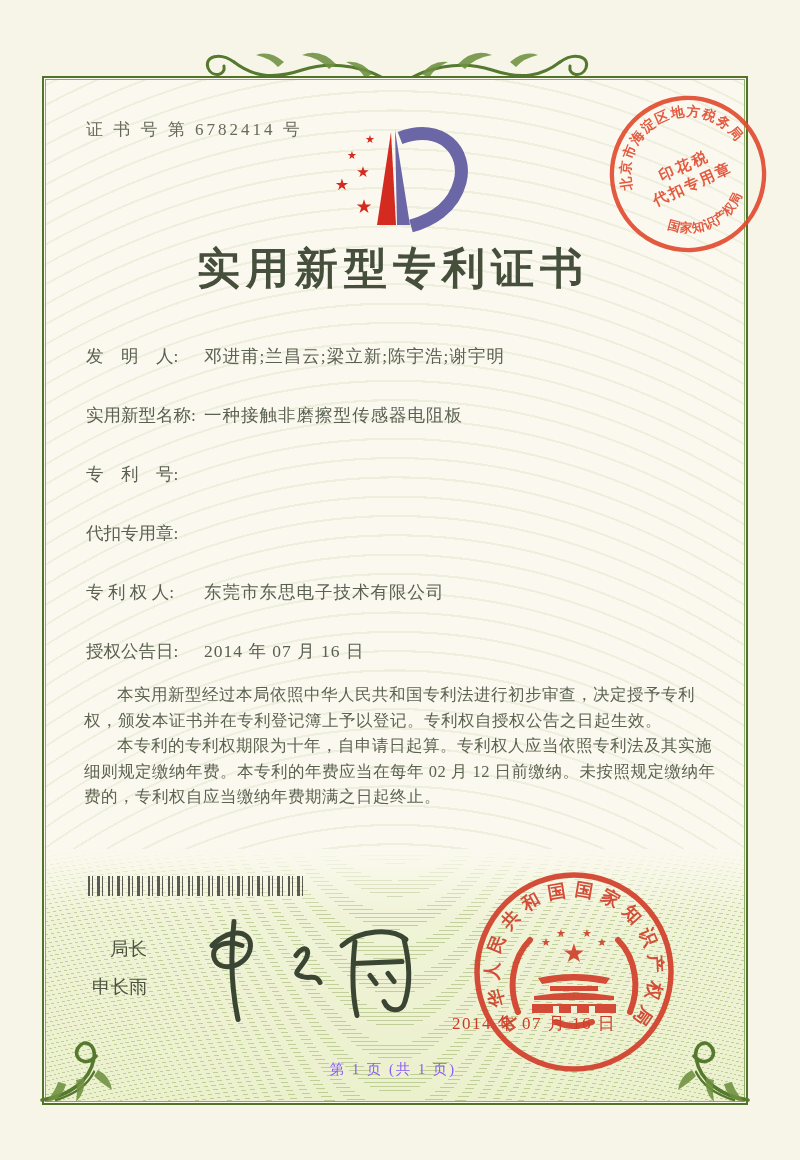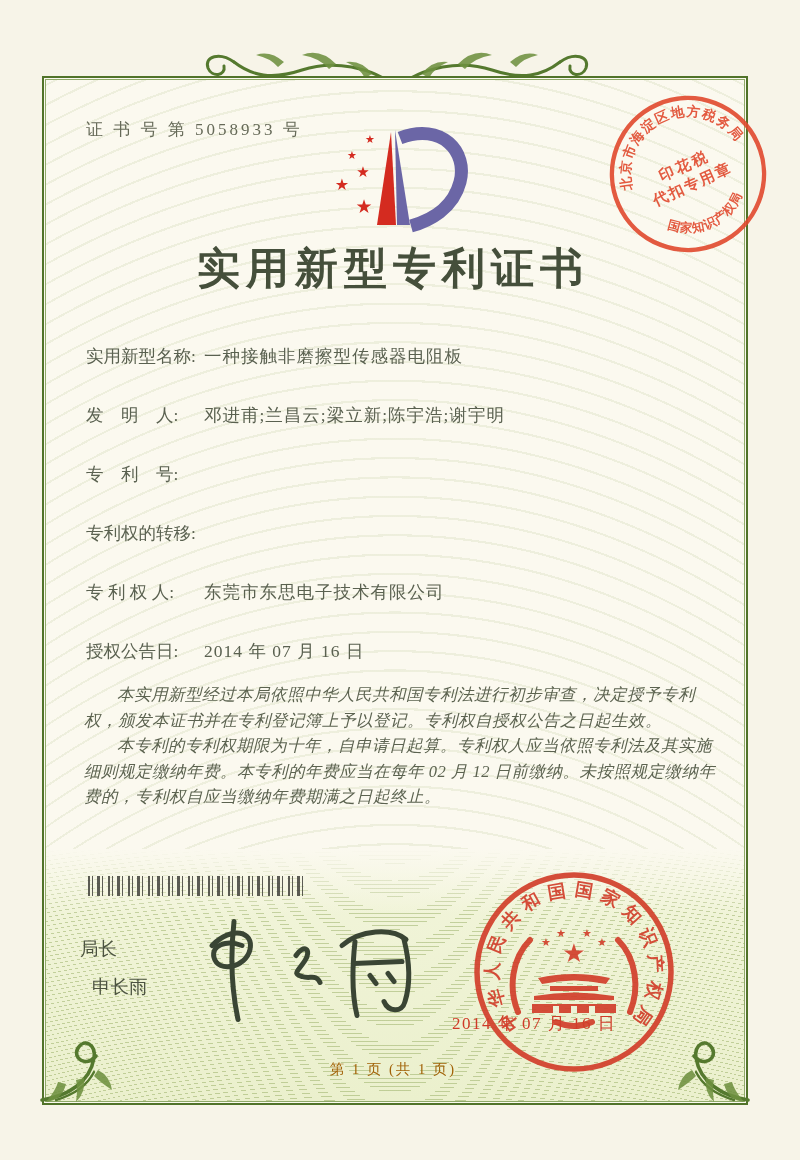--- a/index.html
+++ b/index.html
@@ -35,39 +35,39 @@
   .cert-no{position:absolute;left:86px;top:118px;font-size:17px;letter-spacing:3px;color:#666a58;}
   .logo{position:absolute;left:330px;top:122px;width:152px;height:116px;}
   .title{
     position:absolute;left:42px;top:240px;width:702px;text-align:center;
     font-size:43px;font-weight:bold;letter-spacing:6px;color:#454f3b;
   }
   .fields{position:absolute;left:86px;top:344px;width:620px;}
   .field-row{display:flex;align-items:flex-start;margin-bottom:35px;font-size:17.5px;line-height:24px;color:#5a6150;}
   .field-label{flex:0 0 118px;white-space:nowrap;}
   .field-value{flex:1;letter-spacing:1px;}
-  .paragraphs{position:absolute;left:84px;top:682px;width:636px;font-size:16.5px;color:#5c6350;font-style:italic;}
+  .paragraphs{position:absolute;left:84px;top:682px;width:636px;font-size:16.5px;color:#5c6350;}
   .paragraphs p{margin:0;text-indent:2em;line-height:1.55;letter-spacing:0.5px;}
   .barcode{
     position:absolute;left:88px;top:876px;width:216px;height:20px;opacity:.82;
     background:repeating-linear-gradient(90deg,
       #3a3a34 0 2px,transparent 2px 4px,
       #3a3a34 4px 5px,transparent 5px 9px,
       #3a3a34 9px 12px,transparent 12px 14px,
       #3a3a34 14px 15px,transparent 15px 20px);
   }
-  .signer-title{position:absolute;left:80px;top:936px;font-size:18.5px;color:#4c5341;font-family:"Liberation Sans","DejaVu Sans",sans-serif;}
+  .signer-title{position:absolute;left:110px;top:936px;font-size:18.5px;color:#4c5341;font-family:"Liberation Sans","DejaVu Sans",sans-serif;}
   .signer-name{position:absolute;left:92px;top:974px;font-size:18.5px;color:#4c5341;font-family:"Liberation Sans","DejaVu Sans",sans-serif;}
   .signature{position:absolute;left:192px;top:902px;width:250px;height:128px;}
   .seal-date{position:absolute;left:452px;top:1012px;font-size:17px;color:#cf3a27;letter-spacing:1.5px;z-index:1;}
   .seal{position:absolute;left:468px;top:866px;width:212px;height:212px;z-index:2;opacity:.92;}
   .tax-stamp{position:absolute;left:602px;top:88px;width:172px;height:172px;transform:rotate(-24deg);opacity:.9;}
   .footer-page{
     position:absolute;left:42px;top:1060px;width:702px;text-align:center;
-    font-size:14.5px;letter-spacing:2px;color:#a16207;
+    font-size:14.5px;letter-spacing:2px;color:#8b5cf6;
   }
 </style>
 </head>
 <body>
 
 <svg class="flourish-top" viewBox="0 0 478 76">
   <g stroke="#55792e" fill="none" stroke-width="3" stroke-linecap="round">
     <path d="M239,52 C264,30 304,24 334,34 C364,44 384,40 402,26"></path>
     <path d="M402,26 C416,16 432,20 428,32 C424,42 410,40 412,30"></path>
     <path d="M252,50 C282,60 316,58 338,48" stroke-width="2"></path>
@@ -109,51 +109,51 @@
     <path d="M6,88 C32,84 54,70 58,46 C60,32 48,26 42,36 C36,46 50,56 60,44"></path>
     <path d="M20,88 C40,82 52,72 58,60" stroke-width="2.4"></path>
   </g>
   <g fill="#6f9140" opacity="0.88">
     <path d="M30,72 q-4,16 -20,18 q10,-12 12,-20 z"></path>
     <path d="M48,66 q2,14 -8,24 q2,-14 0,-22 z"></path>
     <path d="M62,58 q12,6 14,20 q-12,-8 -18,-14 z"></path>
   </g>
 </svg>
 
-<div class="cert-no">证 书 号 第 5058933 号</div>
+<div class="cert-no">证 书 号 第 6782414 号</div>
 
 <svg class="logo" viewBox="0 0 152 116">
   <polygon points="61,10 66,103 47,103" fill="#d42b20"></polygon>
   <polygon points="65,8 80,103 67,103" fill="#6b66a6"></polygon>
   <path d="M70,16 C112,0 138,30 130,60 C123,87 99,99 81,104" stroke="#6b66a6" stroke-width="13" fill="none"></path>
   <g fill="#d42b20" font-family="'DejaVu Sans',sans-serif" text-anchor="middle">
     <text x="40" y="21" font-size="11">★</text>
     <text x="22" y="37" font-size="11">★</text>
     <text x="33" y="55" font-size="15">★</text>
     <text x="12" y="68" font-size="16">★</text>
     <text x="34" y="91" font-size="19">★</text>
   </g>
 </svg>
 
 <div class="title">实用新型专利证书</div>
 
 <div class="fields">
   <div class="field-row">
+    <span class="field-label">发　明　人:</span>
+    <span class="field-value">邓进甫;兰昌云;梁立新;陈宇浩;谢宇明</span>
+  </div>
+  <div class="field-row">
     <span class="field-label">实用新型名称:</span>
     <span class="field-value">一种接触非磨擦型传感器电阻板</span>
   </div>
   <div class="field-row">
-    <span class="field-label">发　明　人:</span>
-    <span class="field-value">邓进甫;兰昌云;梁立新;陈宇浩;谢宇明</span>
-  </div>
-  <div class="field-row">
     <span class="field-label">专　利　号:</span>
   </div>
   <div class="field-row">
-    <span class="field-label">专利权的转移:</span>
+    <span class="field-label">代扣专用章:</span>
   </div>
   <div class="field-row">
     <span class="field-label">专 利 权 人:</span>
     <span class="field-value">东莞市东思电子技术有限公司</span>
   </div>
   <div class="field-row">
     <span class="field-label">授权公告日:</span>
     <span class="field-value">2014 年 07 月 16 日</span>
   </div>
 </div>

